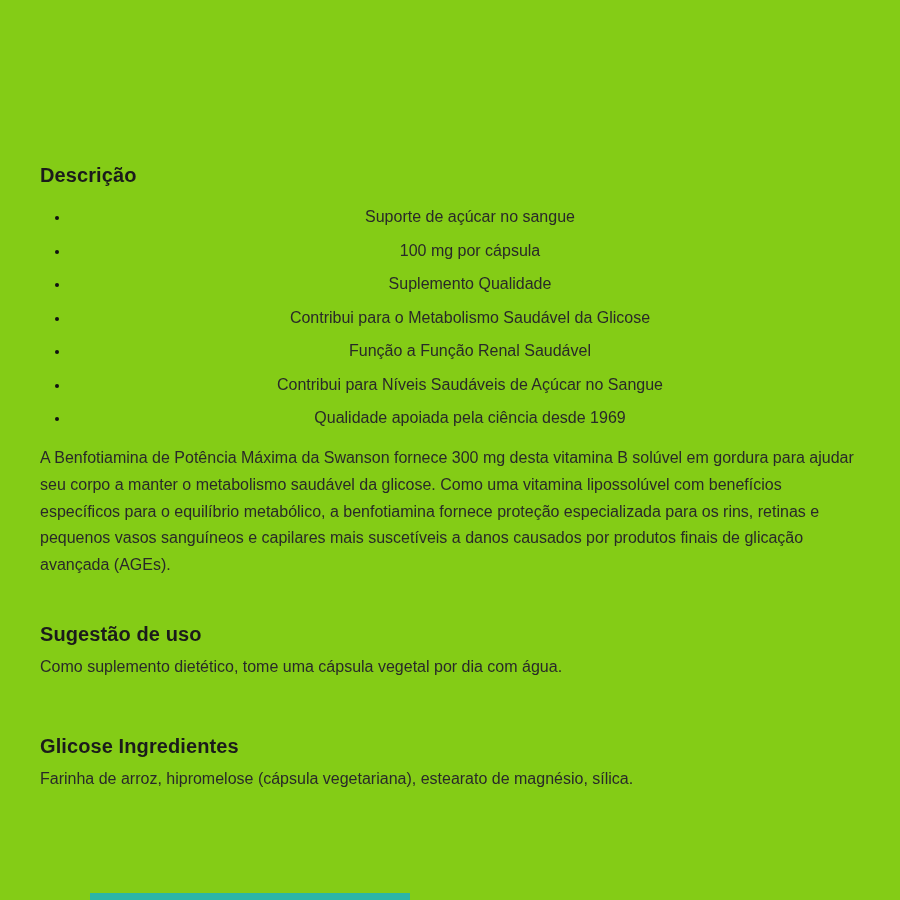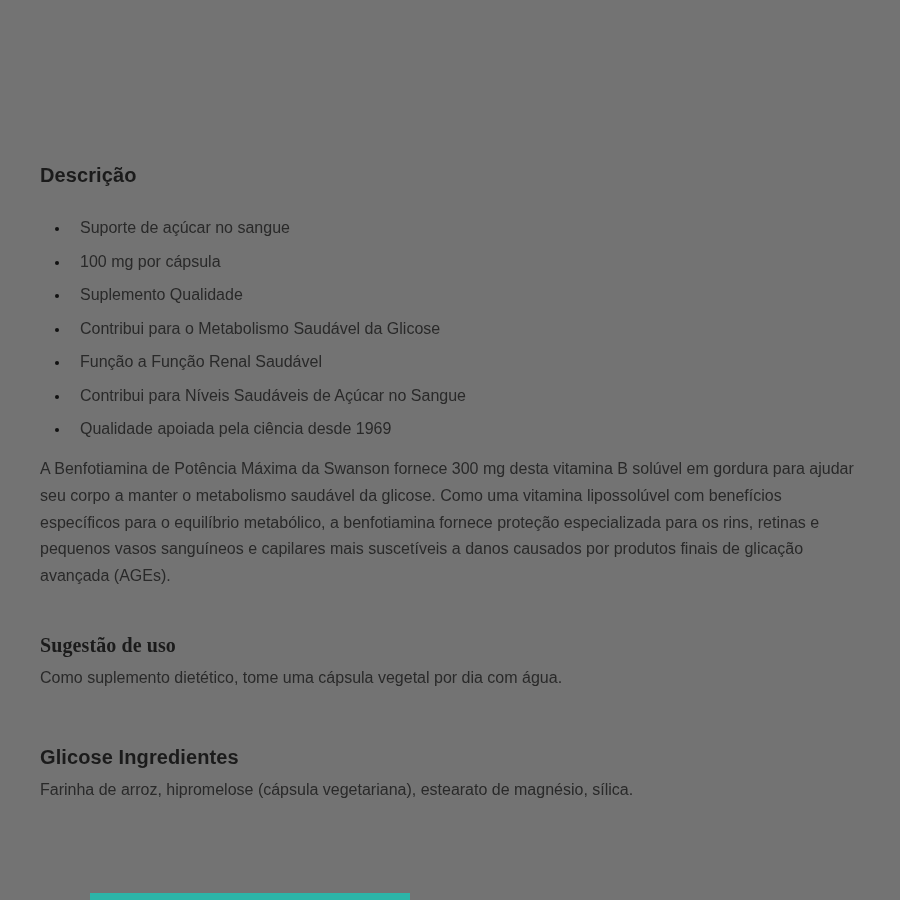--- a/index.html
+++ b/index.html
@@ -7,39 +7,40 @@
     width: 900px;
     height: 900px;
     background: #ffffff;
     font-family: "Liberation Sans", "DejaVu Sans", sans-serif;
     overflow: hidden;
   }
   .page {
     position: relative;
     width: 900px;
     height: 900px;
-    background: #737373;
+    background: #84cc16;
   }
   .content {
     position: absolute;
     top: 163px;
     left: 40px;
     width: 820px;
   }
   .section-heading {
     font-size: 20px;
     font-weight: bold;
     color: #1b1b1b;
     line-height: 24px;
     letter-spacing: 0.1px;
   }
   ul.bullets {
-    margin-top: 31px;
+    margin-top: 20px;
     padding-left: 30px;
     list-style: disc;
+    text-align: center;
   }
   ul.bullets li {
     font-size: 16px;
     color: #292929;
     line-height: 20px;
     margin-bottom: 13.5px;
     padding-left: 10px;
   }
   ul.bullets li::marker {
     color: #111111;
@@ -47,21 +48,20 @@
   }
   .body-paragraph {
     margin-top: 17px;
     font-size: 16px;
     color: #292929;
     line-height: 26.8px;
     max-width: 820px;
   }
   .usage-heading {
     margin-top: 43px;
-    font-family: Liberation Serif, serif;
   }
   .body-line {
     margin-top: 9px;
     font-size: 16px;
     color: #292929;
     line-height: 24px;
   }
   .ingredients-heading {
     margin-top: 55px;
   }

